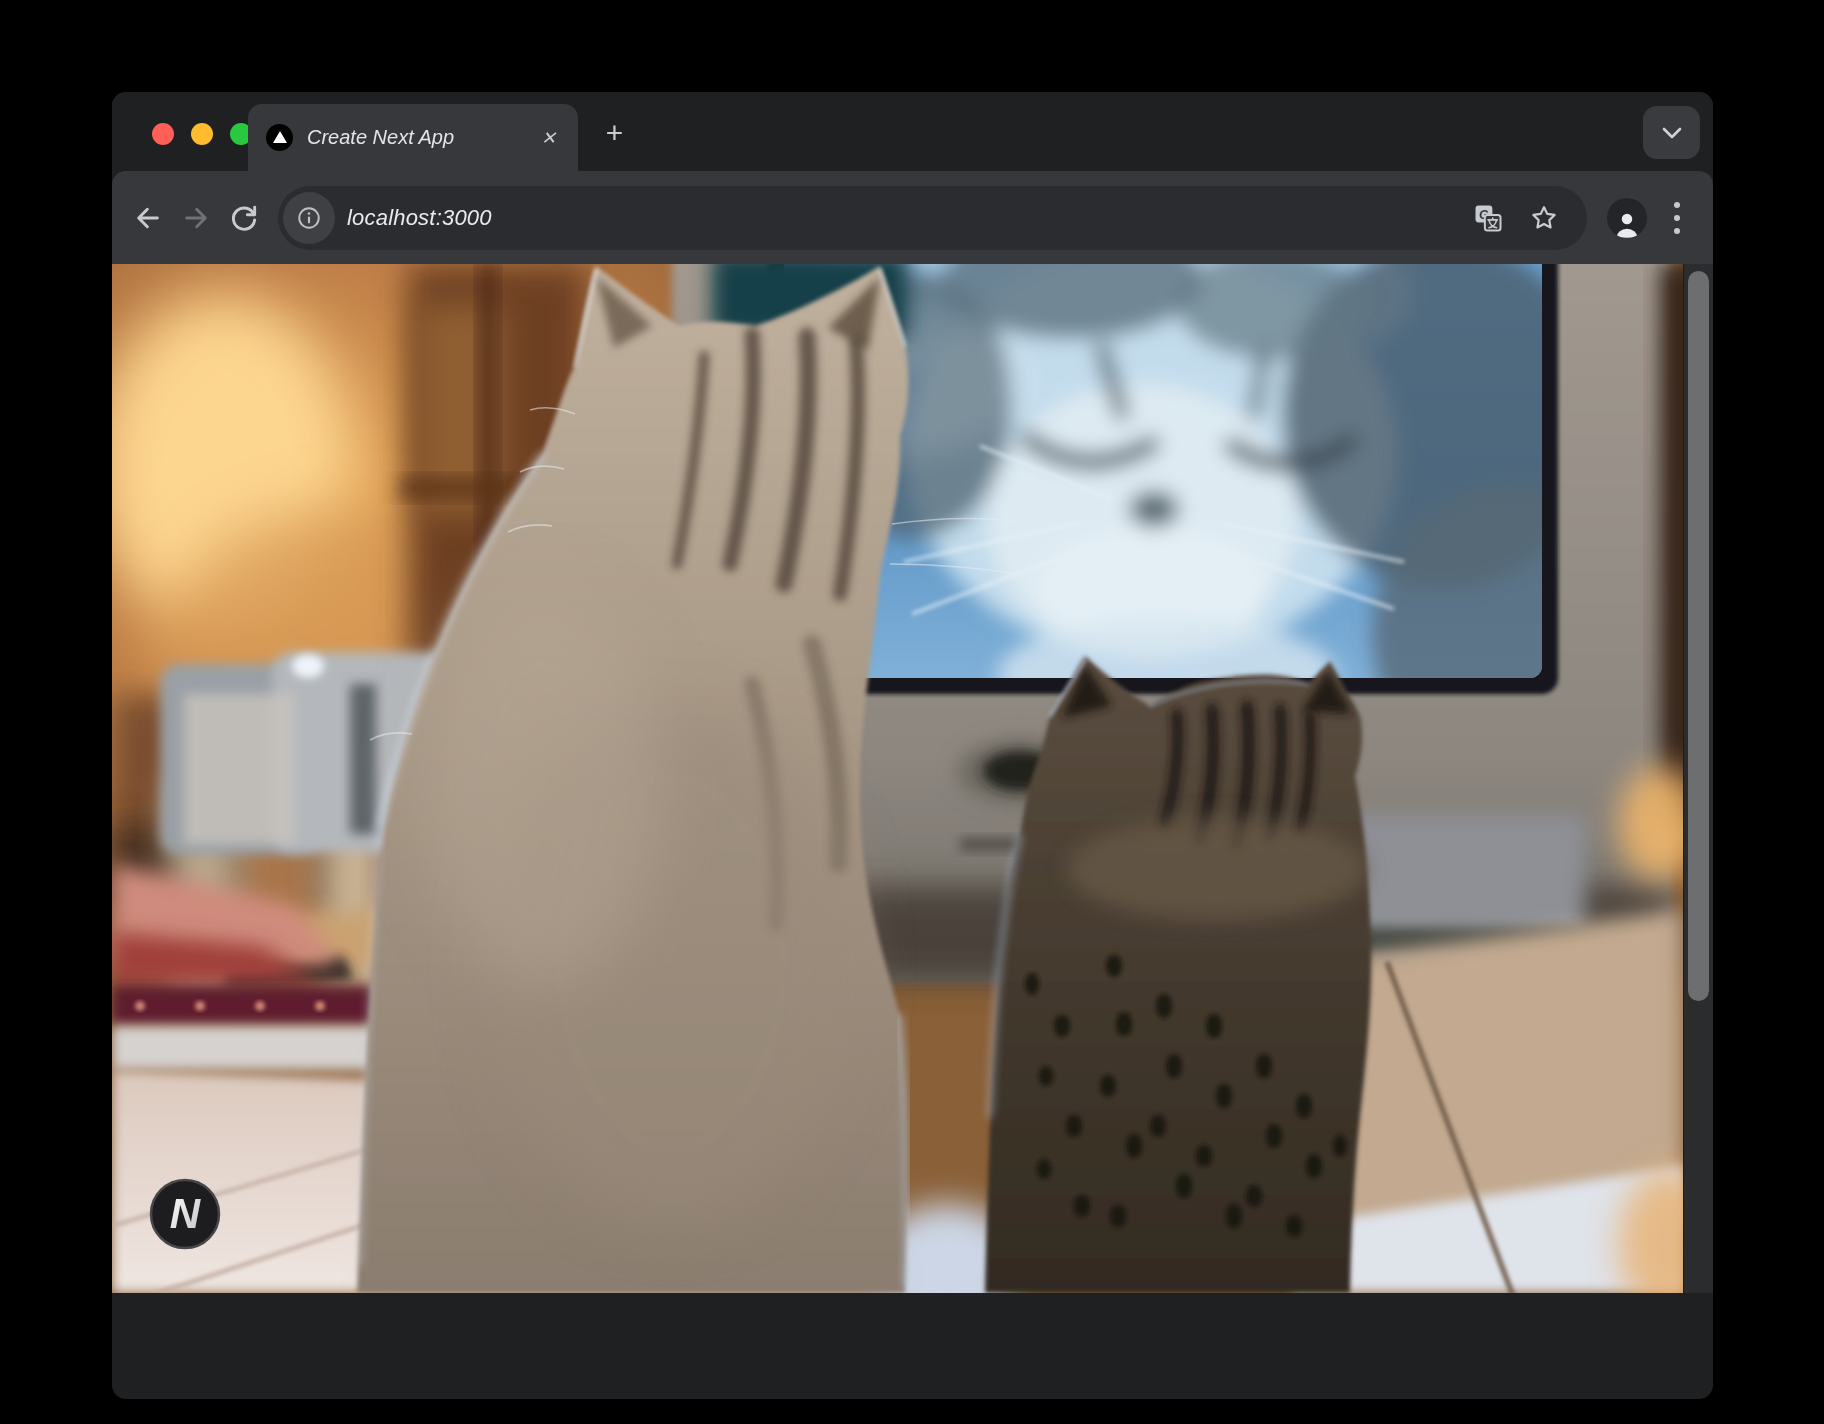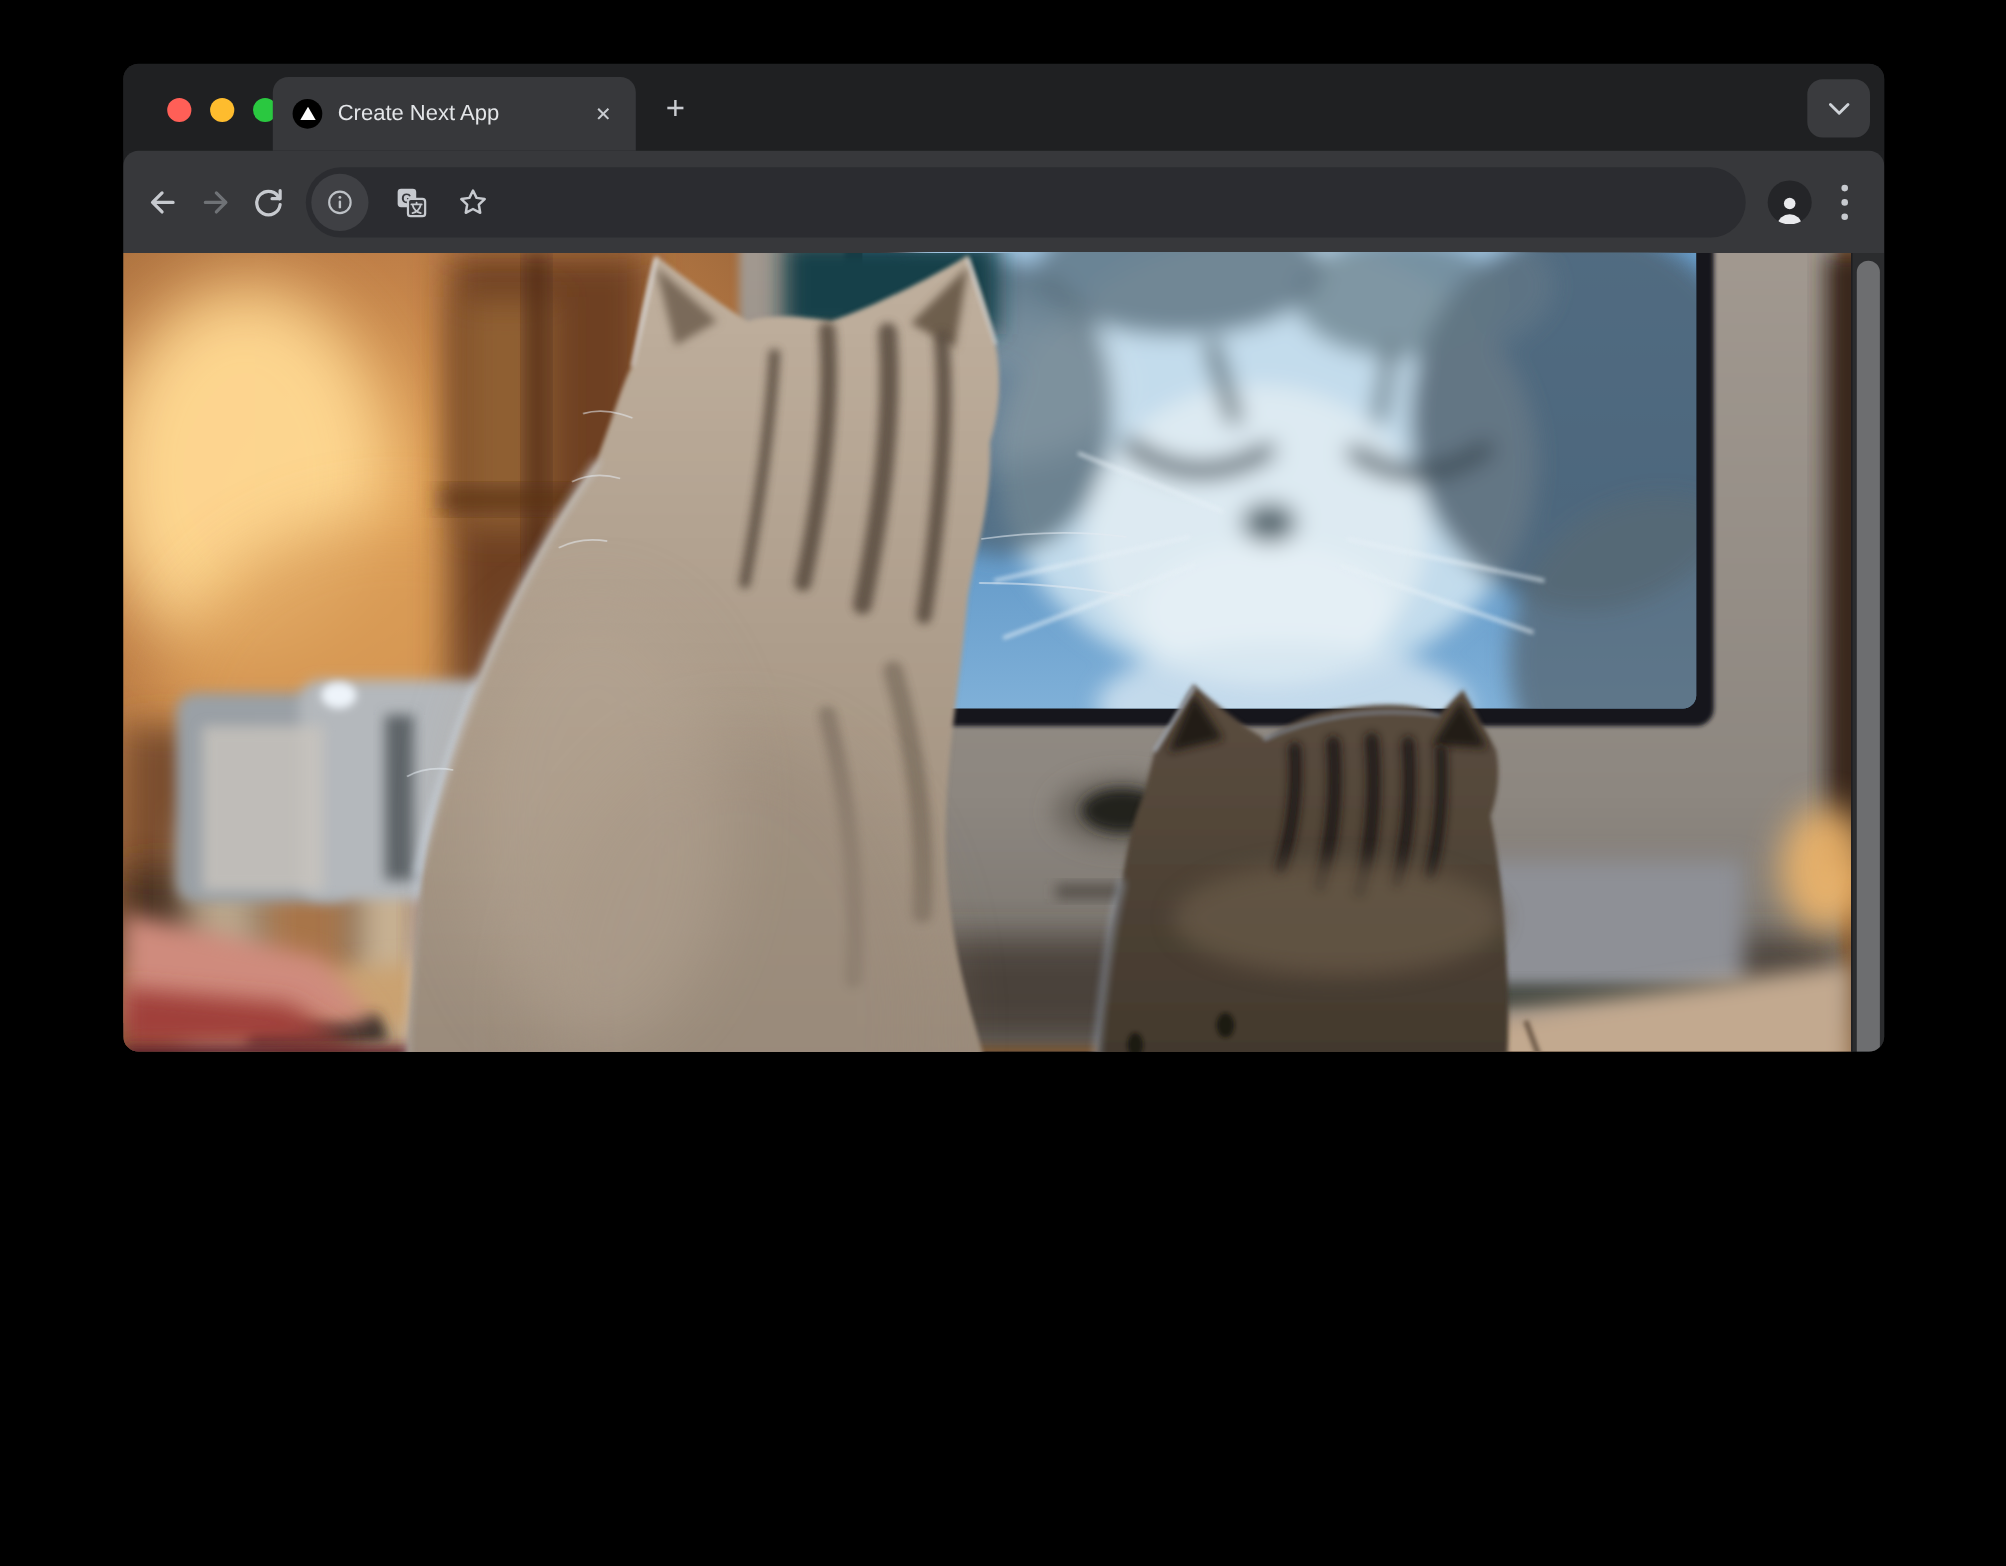--- a/index.html
+++ b/index.html
@@ -1,20 +1,20 @@
 <!DOCTYPE html>
 <html><head>
 <meta charset="utf-8">
 <style>
   * { margin:0; padding:0; box-sizing:border-box; }
   html,body { width:1824px; height:1424px; background:#000; overflow:hidden;
               font-family:"Liberation Sans", sans-serif; }
 
-  .window { position:absolute; left:112px; top:58px; width:1601px; height:898px;
-            background:#1f2022; border-radius:14px; overflow:hidden; }
+  .window { position:absolute; left:112px; top:92px; width:1601px; height:1307px;
+            background:#1f2022; border-radius:14px; overflow:hidden;font-style:italic; }
 
   
   .tabstrip { position:relative; height:79px; background:#1f2022; }
   .traffic { position:absolute; top:31px; left:40px; display:flex; gap:17px; }
   .traffic span { width:22px; height:22px; border-radius:50%; display:block; }
   .tl-red    { background:#ff5f57; }
   .tl-yellow { background:#febc2e; }
   .tl-green  { background:#2ac840; }
 
   .tab { position:absolute; left:136px; top:12px; width:330px; height:67px;
@@ -112,20 +112,21 @@
     </div>
 
     <div class="omnibox">
       <span class="site-chip">
         <svg width="26" height="26" viewBox="0 0 24 24">
           <circle cx="12" cy="12" r="9" fill="none" stroke="#bdc1c6" stroke-width="1.8"></circle>
           <circle cx="12" cy="7.8" r="1.2" fill="#bdc1c6"></circle>
           <rect x="11" y="10.5" width="2" height="6.5" rx="1" fill="#bdc1c6"></rect>
         </svg>
       </span>
+      <span class="url">localhost:3000</span>
 
       <span class="box-icon">
         <svg width="30" height="30" viewBox="0 0 24 24">
           <rect x="2" y="2" width="13.5" height="13.5" rx="2.5" fill="#c7cacf"></rect>
           <text x="8.6" y="12.6" font-size="10" font-weight="bold" text-anchor="middle" fill="#35363a" font-family="Liberation Sans, sans-serif">G</text>
           <rect x="9.5" y="9.5" width="12.5" height="12.5" rx="2" fill="#35363a" stroke="#c7cacf" stroke-width="1.6"></rect>
           <path d="M12 13.5 h7.5 M15.75 13.5 v-1.4 M18.8 13.7 c-.5 3.4-3.4 5.6-6 6.1 M12.8 13.7 c.5 3.4 3.4 5.6 6 6.1" fill="none" stroke="#c7cacf" stroke-width="1.3" stroke-linecap="round"></path>
         </svg>
       </span>
       <span class="box-icon">

